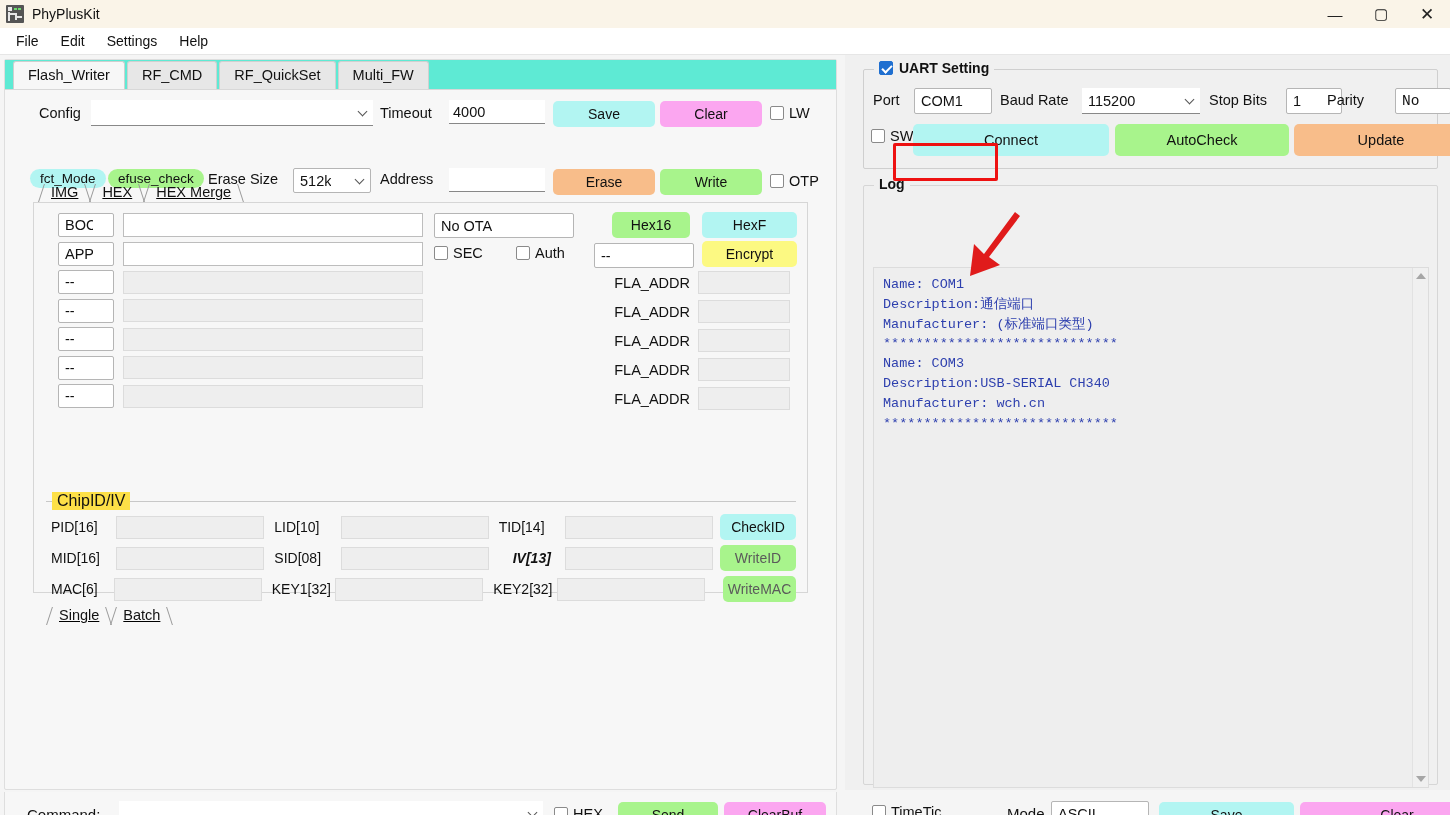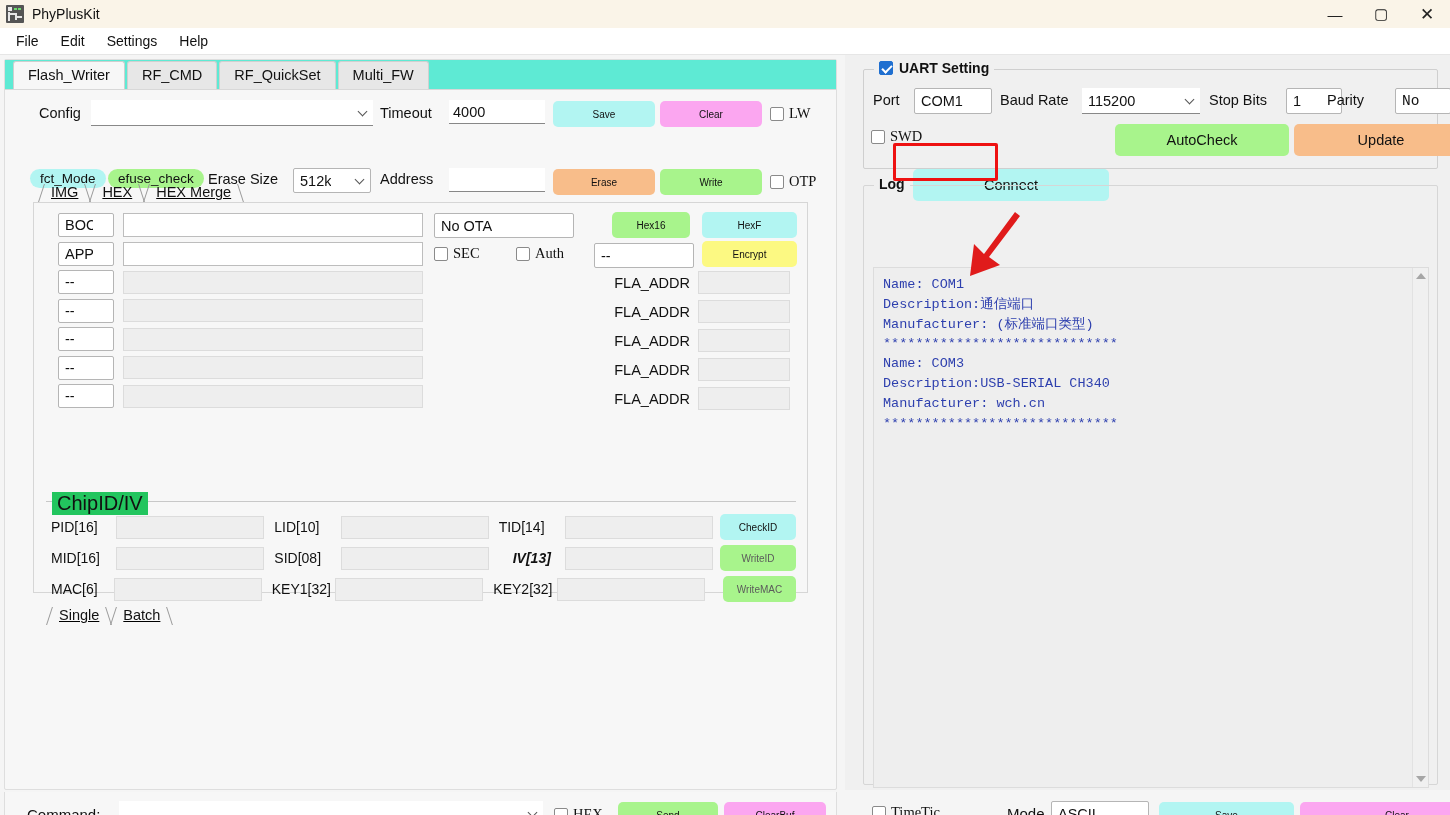--- a/index.html
+++ b/index.html
@@ -70,23 +70,23 @@
     margin-top:-2px;
   }
   .combo.thin .arw{border-top:none;border-left:4px solid transparent;border-right:4px solid transparent;
     border-top:5px solid transparent;border-bottom:none;}
   .combo.chev .arw{
     border:none;width:7px;height:7px;border-left:1.4px solid #555;border-bottom:1.4px solid #555;
     transform:rotate(-45deg);margin-top:-5px;right:7px;
   }
   .btn{
     border:none;border-radius:5px;height:26px;display:flex;align-items:center;justify-content:center;
-    font-family:"Liberation Sans",sans-serif;font-size:10px;color:#111;cursor:pointer;
-  }
-  .cb{display:flex;align-items:center;gap:5px;font-family:Liberation Serif, serif;}
+    font-family:"Liberation Sans",sans-serif;font-size:14px;color:#111;cursor:pointer;
+  }
+  .cb{display:flex;align-items:center;gap:5px;}
   .cb .box{width:14px;height:14px;border:1px solid #8a8a8a;background:#fff;border-radius:2px;flex:none;}
   .cb .box.checked{background:#1f6fd0;border-color:#1f6fd0;position:relative;}
   .cb .box.checked:after{
     content:"";position:absolute;left:4px;top:1px;width:4px;height:8px;
     border:solid #fff;border-width:0 2px 2px 0;transform:rotate(45deg);
   }
   .pill{
     border-radius:10px;padding:2px 10px;font-size:13.5px;color:#111;display:inline-flex;align-items:center;
   }
   
@@ -97,21 +97,21 @@
   .notch:before,.notch:after{
     content:"";position:absolute;bottom:0;width:1px;height:18px;background:#9a9a9a;
   }
   .notch:before{left:2px;transform:skewX(-18deg);}
   .notch:after{right:2px;transform:skewX(18deg);}
   .notch.active{font-weight:400;}
   .panelbox{border:1px solid #d6d6d6;background:#f7f7f7;}
   
   .grp{position:relative;border-top:1px solid #c8c8c8;margin-top:9px;}
   .grp > .grp-title{
-    position:absolute;top:-10px;left:6px;background:#22c55e;padding:0 5px;font-size:20px;color:#111;
+    position:absolute;top:-10px;left:6px;background:#fde047;padding:0 5px;font-size:16px;color:#111;
   }
   
   #right{position:absolute;left:845px;top:0;width:605px;height:735px;background:#f0f0f0;}
   .rgrp{position:relative;border:1px solid #cfcfcf;border-radius:2px;}
   .rgrp-title{position:absolute;top:-10px;left:10px;background:#f0f0f0;padding:0 5px;font-size:14px;font-weight:bold;color:#111;display:flex;align-items:center;gap:6px;}
   #logbox{
     position:absolute;left:873px;top:212px;width:556px;height:521px;
     background:#eeeeee;border:1px solid #dcdcdc;overflow:hidden;
   }
   #logtext{
@@ -430,21 +430,21 @@
       <span class="lbl" style="position:absolute;left:463px;top:22px;">Parity</span>
       <div class="combo thin" style="position:absolute;left:531px;top:18px;width:56px;height:26px;font-family:Liberation Mono, monospace;">
         <span class="cv">No</span>
           <span class="arw"></span>
       </div>
 
       <div class="cb" style="position:absolute;left:7px;top:58px;">
         <span class="box"></span>
         <span class="lbl">SWD</span>
       </div>
-      <div class="btn" style="position:absolute;left:49px;top:54px;width:196px;height:32px;background:#b2f5f2;font-size:14.5px;margin-top:45px;">
+      <div class="btn" style="position:absolute;left:49px;top:54px;width:196px;height:32px;background:#b2f5f2;font-size:14.5px;">
           <span>Connect</span>
         </div>
       <div class="btn" style="position:absolute;left:251px;top:54px;width:174px;height:32px;background:#a8f48c;font-size:14.5px;">
           <span>AutoCheck</span>
         </div>
       <div class="btn" style="position:absolute;left:430px;top:54px;width:174px;height:32px;background:#f8bd8a;font-size:14.5px;">
           <span>Update</span>
         </div>
     </div>
 

